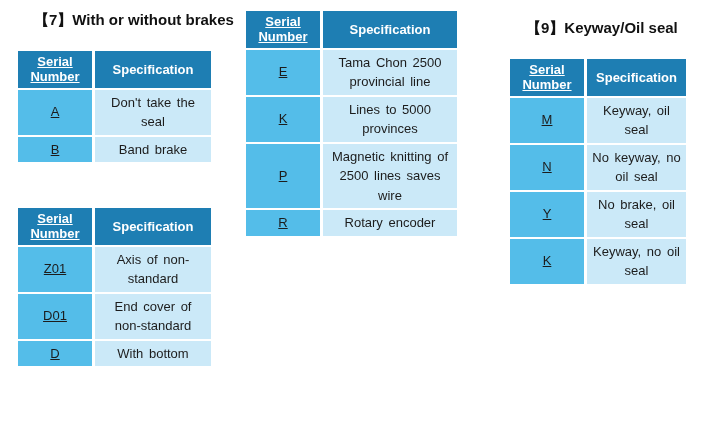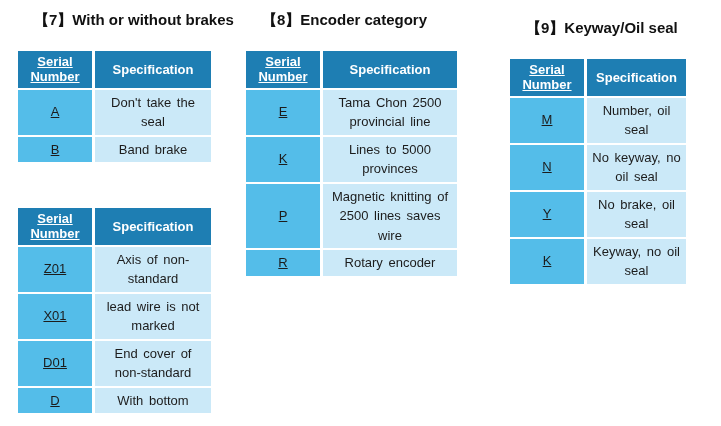--- a/index.html
+++ b/index.html
@@ -78,21 +78,20 @@
           </tr>
           <tr>
             <td class="serial col-serial">B</td>
             <td class="spec">Band brake</td>
           </tr>
         </tbody>
     </table>
   </section>
 
   <section class="table-block" style="left:246px; top:11px; width:211px;">
-    <h3>【8】Encoder category</h3>
     <table class="spec-table">
       <thead>
         <tr>
           <th class="col-serial">Serial Number</th>
           <th>Specification</th>
         </tr>
       </thead>
       <tbody>
           <tr>
             <td class="serial col-serial">E</td>
@@ -119,21 +118,21 @@
     <table class="spec-table">
       <thead>
         <tr>
           <th class="col-serial">Serial Number</th>
           <th>Specification</th>
         </tr>
       </thead>
       <tbody>
           <tr>
             <td class="serial col-serial">M</td>
-            <td class="spec">Number, oil seal</td>
+            <td class="spec">Keyway, oil seal</td>
           </tr>
           <tr>
             <td class="serial col-serial">N</td>
             <td class="spec">No keyway, no oil seal</td>
           </tr>
           <tr>
             <td class="serial col-serial">Y</td>
             <td class="spec">No brake, oil seal</td>
           </tr>
           <tr>
@@ -151,24 +150,20 @@
           <th class="col-serial">Serial Number</th>
           <th>Specification</th>
         </tr>
       </thead>
       <tbody>
           <tr>
             <td class="serial col-serial">Z01</td>
             <td class="spec">Axis of non-standard</td>
           </tr>
           <tr>
-            <td class="serial col-serial">X01</td>
-            <td class="spec">lead wire is not marked</td>
-          </tr>
-          <tr>
             <td class="serial col-serial">D01</td>
             <td class="spec">End cover of non-standard</td>
           </tr>
           <tr>
             <td class="serial col-serial">D</td>
             <td class="spec">With bottom</td>
           </tr>
         </tbody>
     </table>
   </section>

